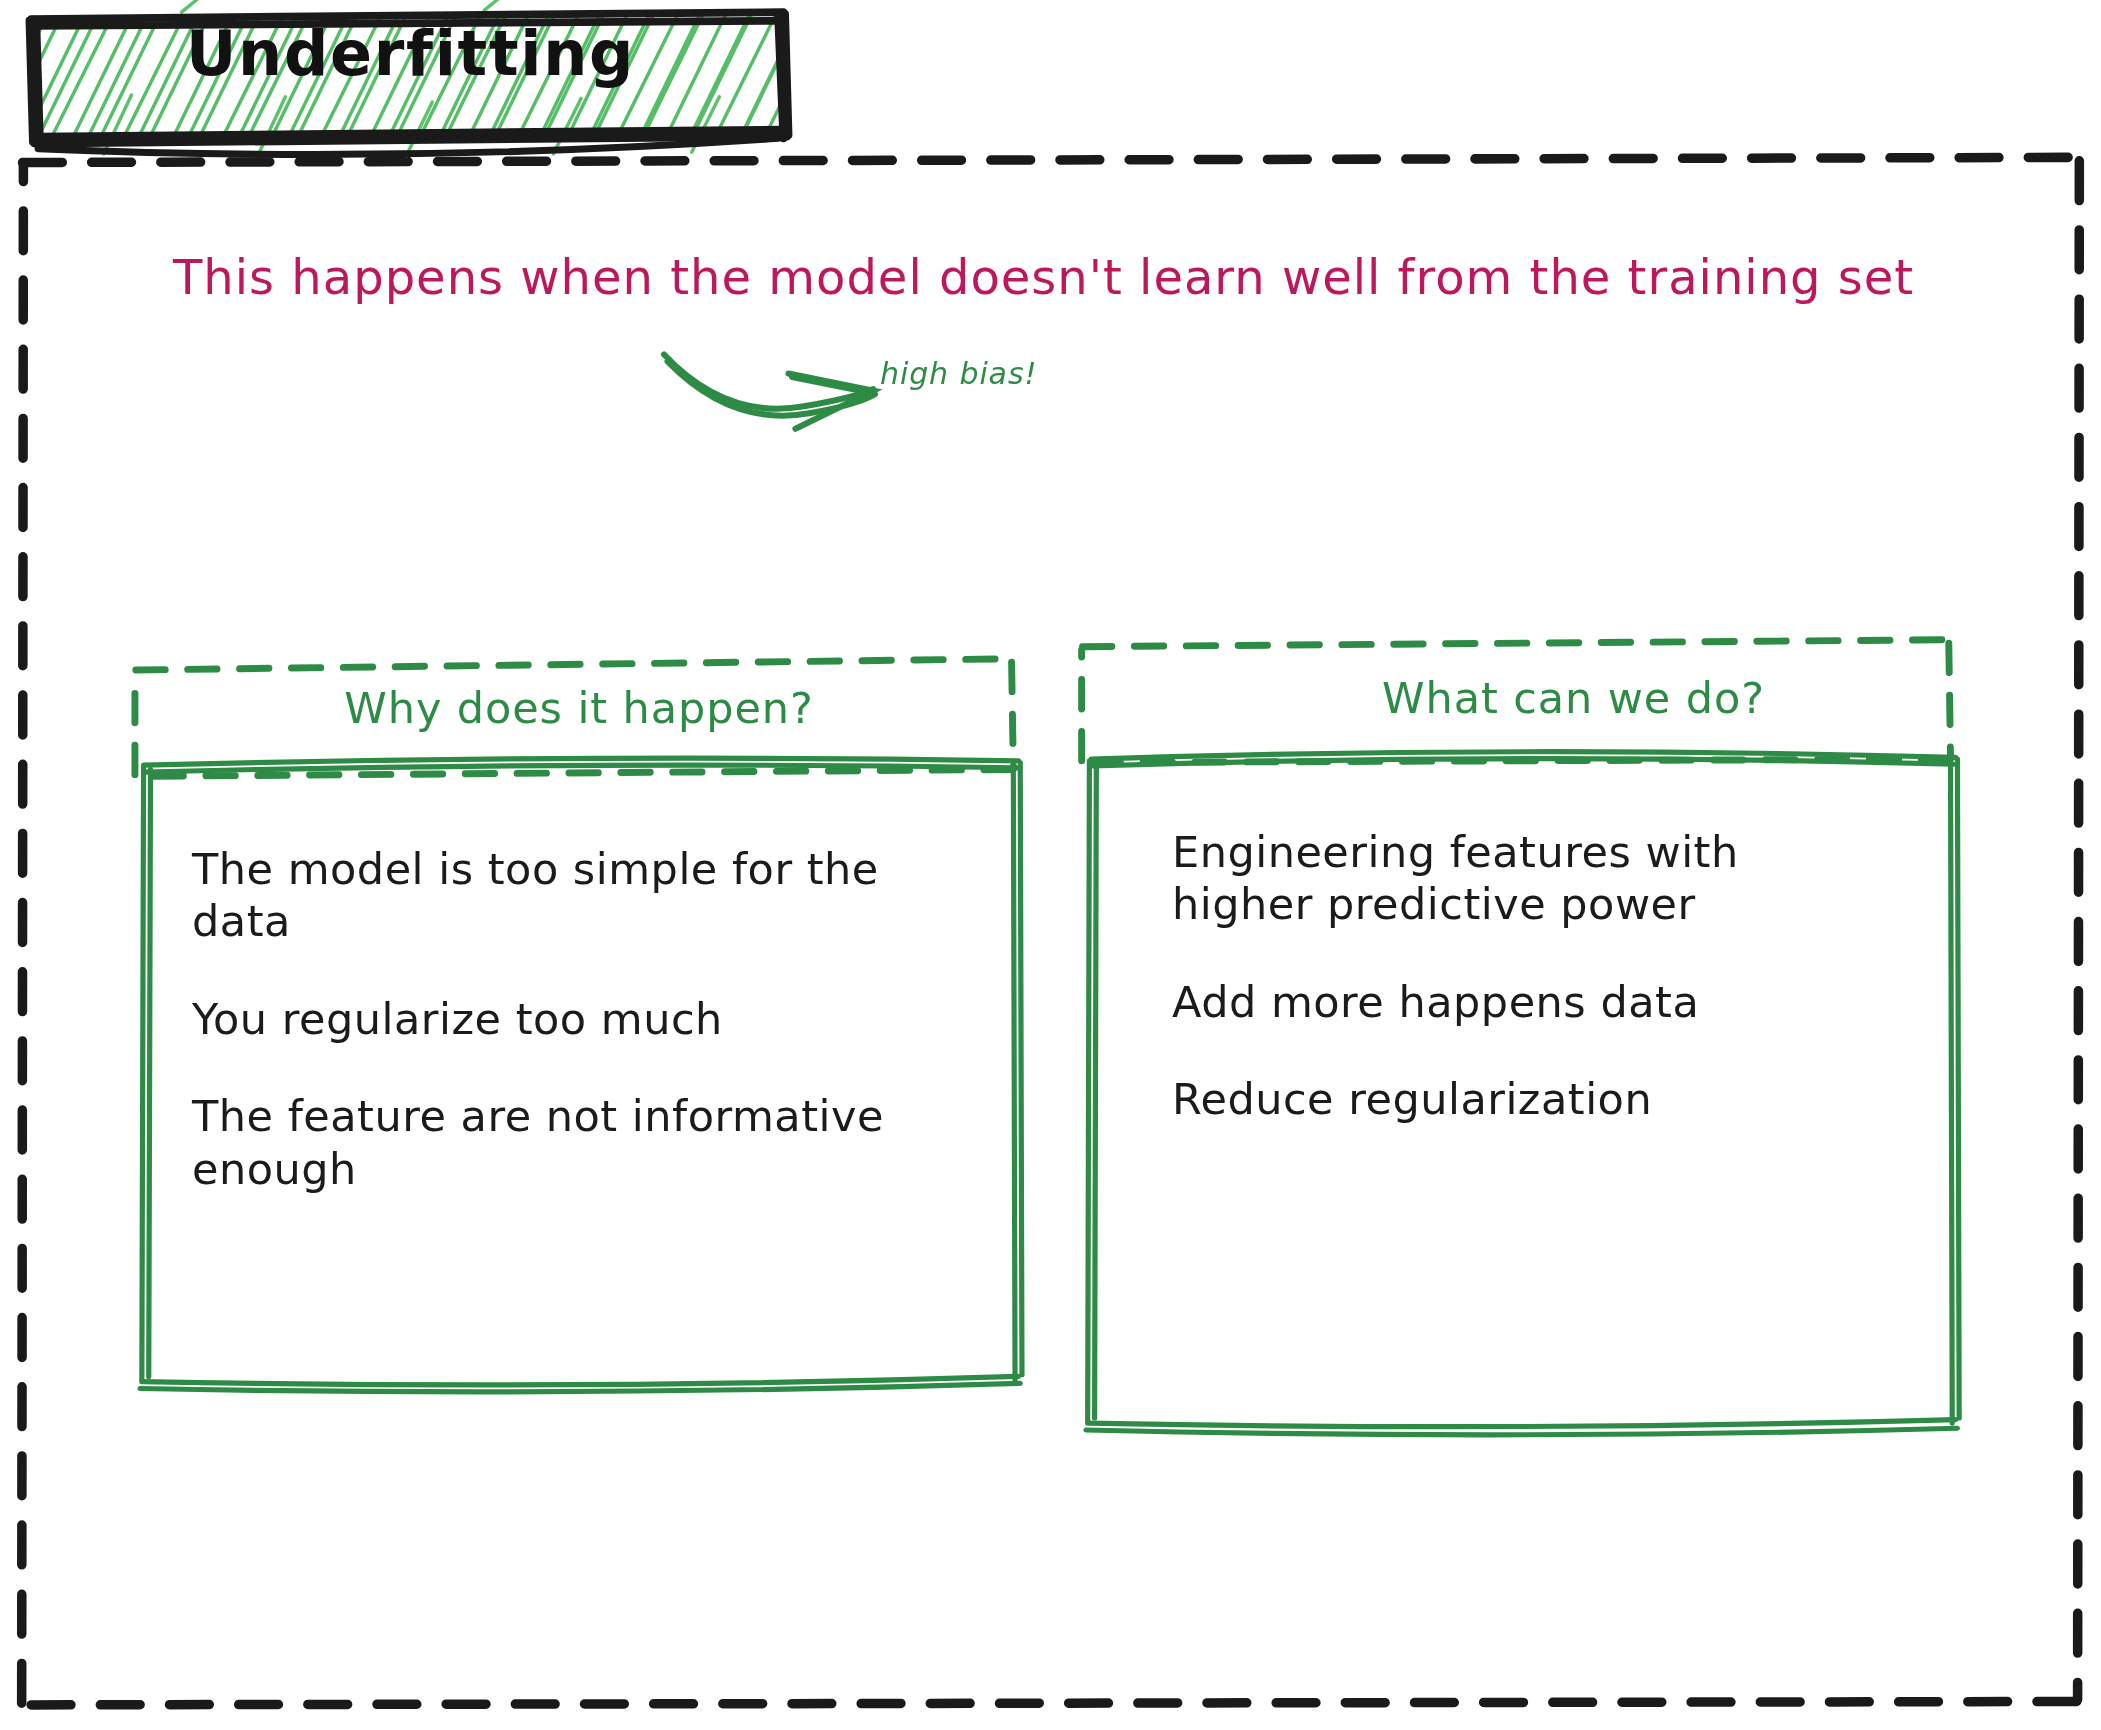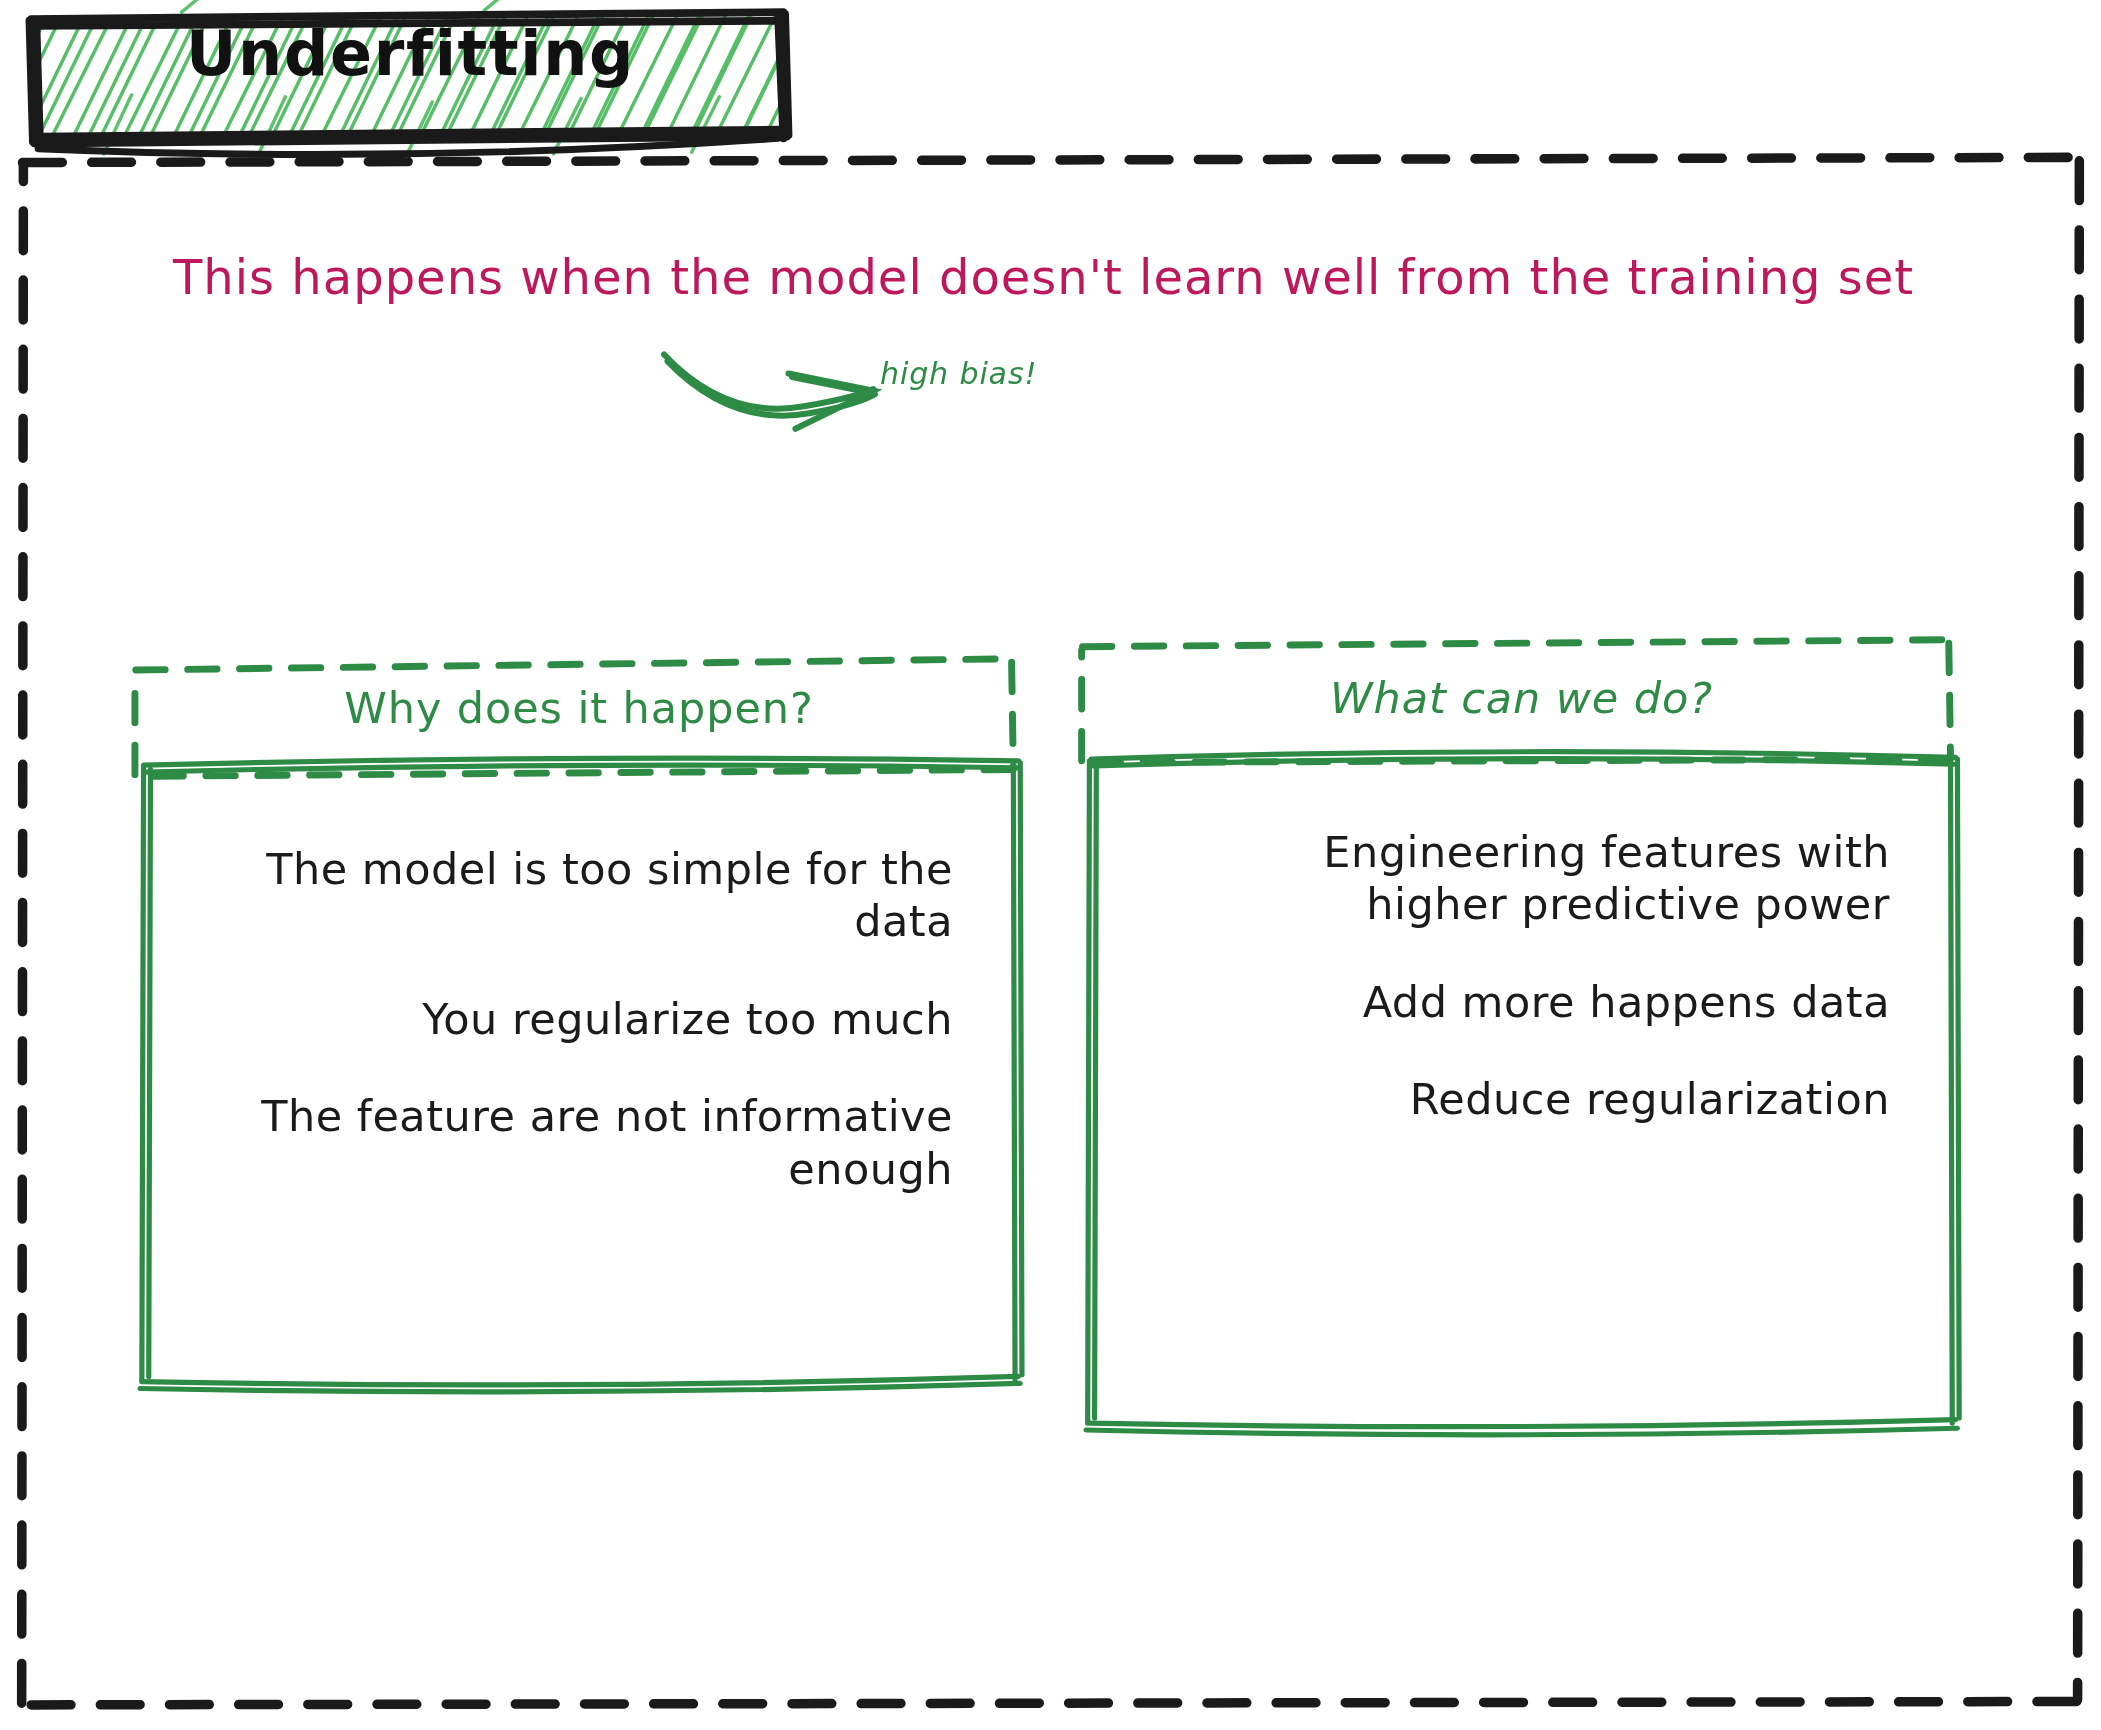--- a/index.html
+++ b/index.html
@@ -71,25 +71,24 @@
     position: absolute;
     color: #2e8b46;
     font-size: 43px;
     font-weight: 500;
     font-family: "DejaVu Sans", sans-serif;
     white-space: pre;
     letter-spacing: 0.9px;
     text-align: center;
   }
   #panel-left-title  { left: 138px;  top: 683px; width: 882px; }
-  #panel-right-title { left: 1089px; top: 673px; width: 865px; font-style: italic; }
+  #panel-right-title { left: 1141px; top: 673px; width: 865px; }
 
   .panel-body {
     position: absolute;
-    text-align: right;
   }
   #panel-left-body  { left: 192px;  top: 843px; width: 761px; }
   #panel-right-body { left: 1172px; top: 826px; width: 718px; }
 
   .bullet {
     color: #1b1b1b;
     font-size: 43px;
     line-height: 1.22;
     font-weight: 400;
     letter-spacing: 0.5px;

